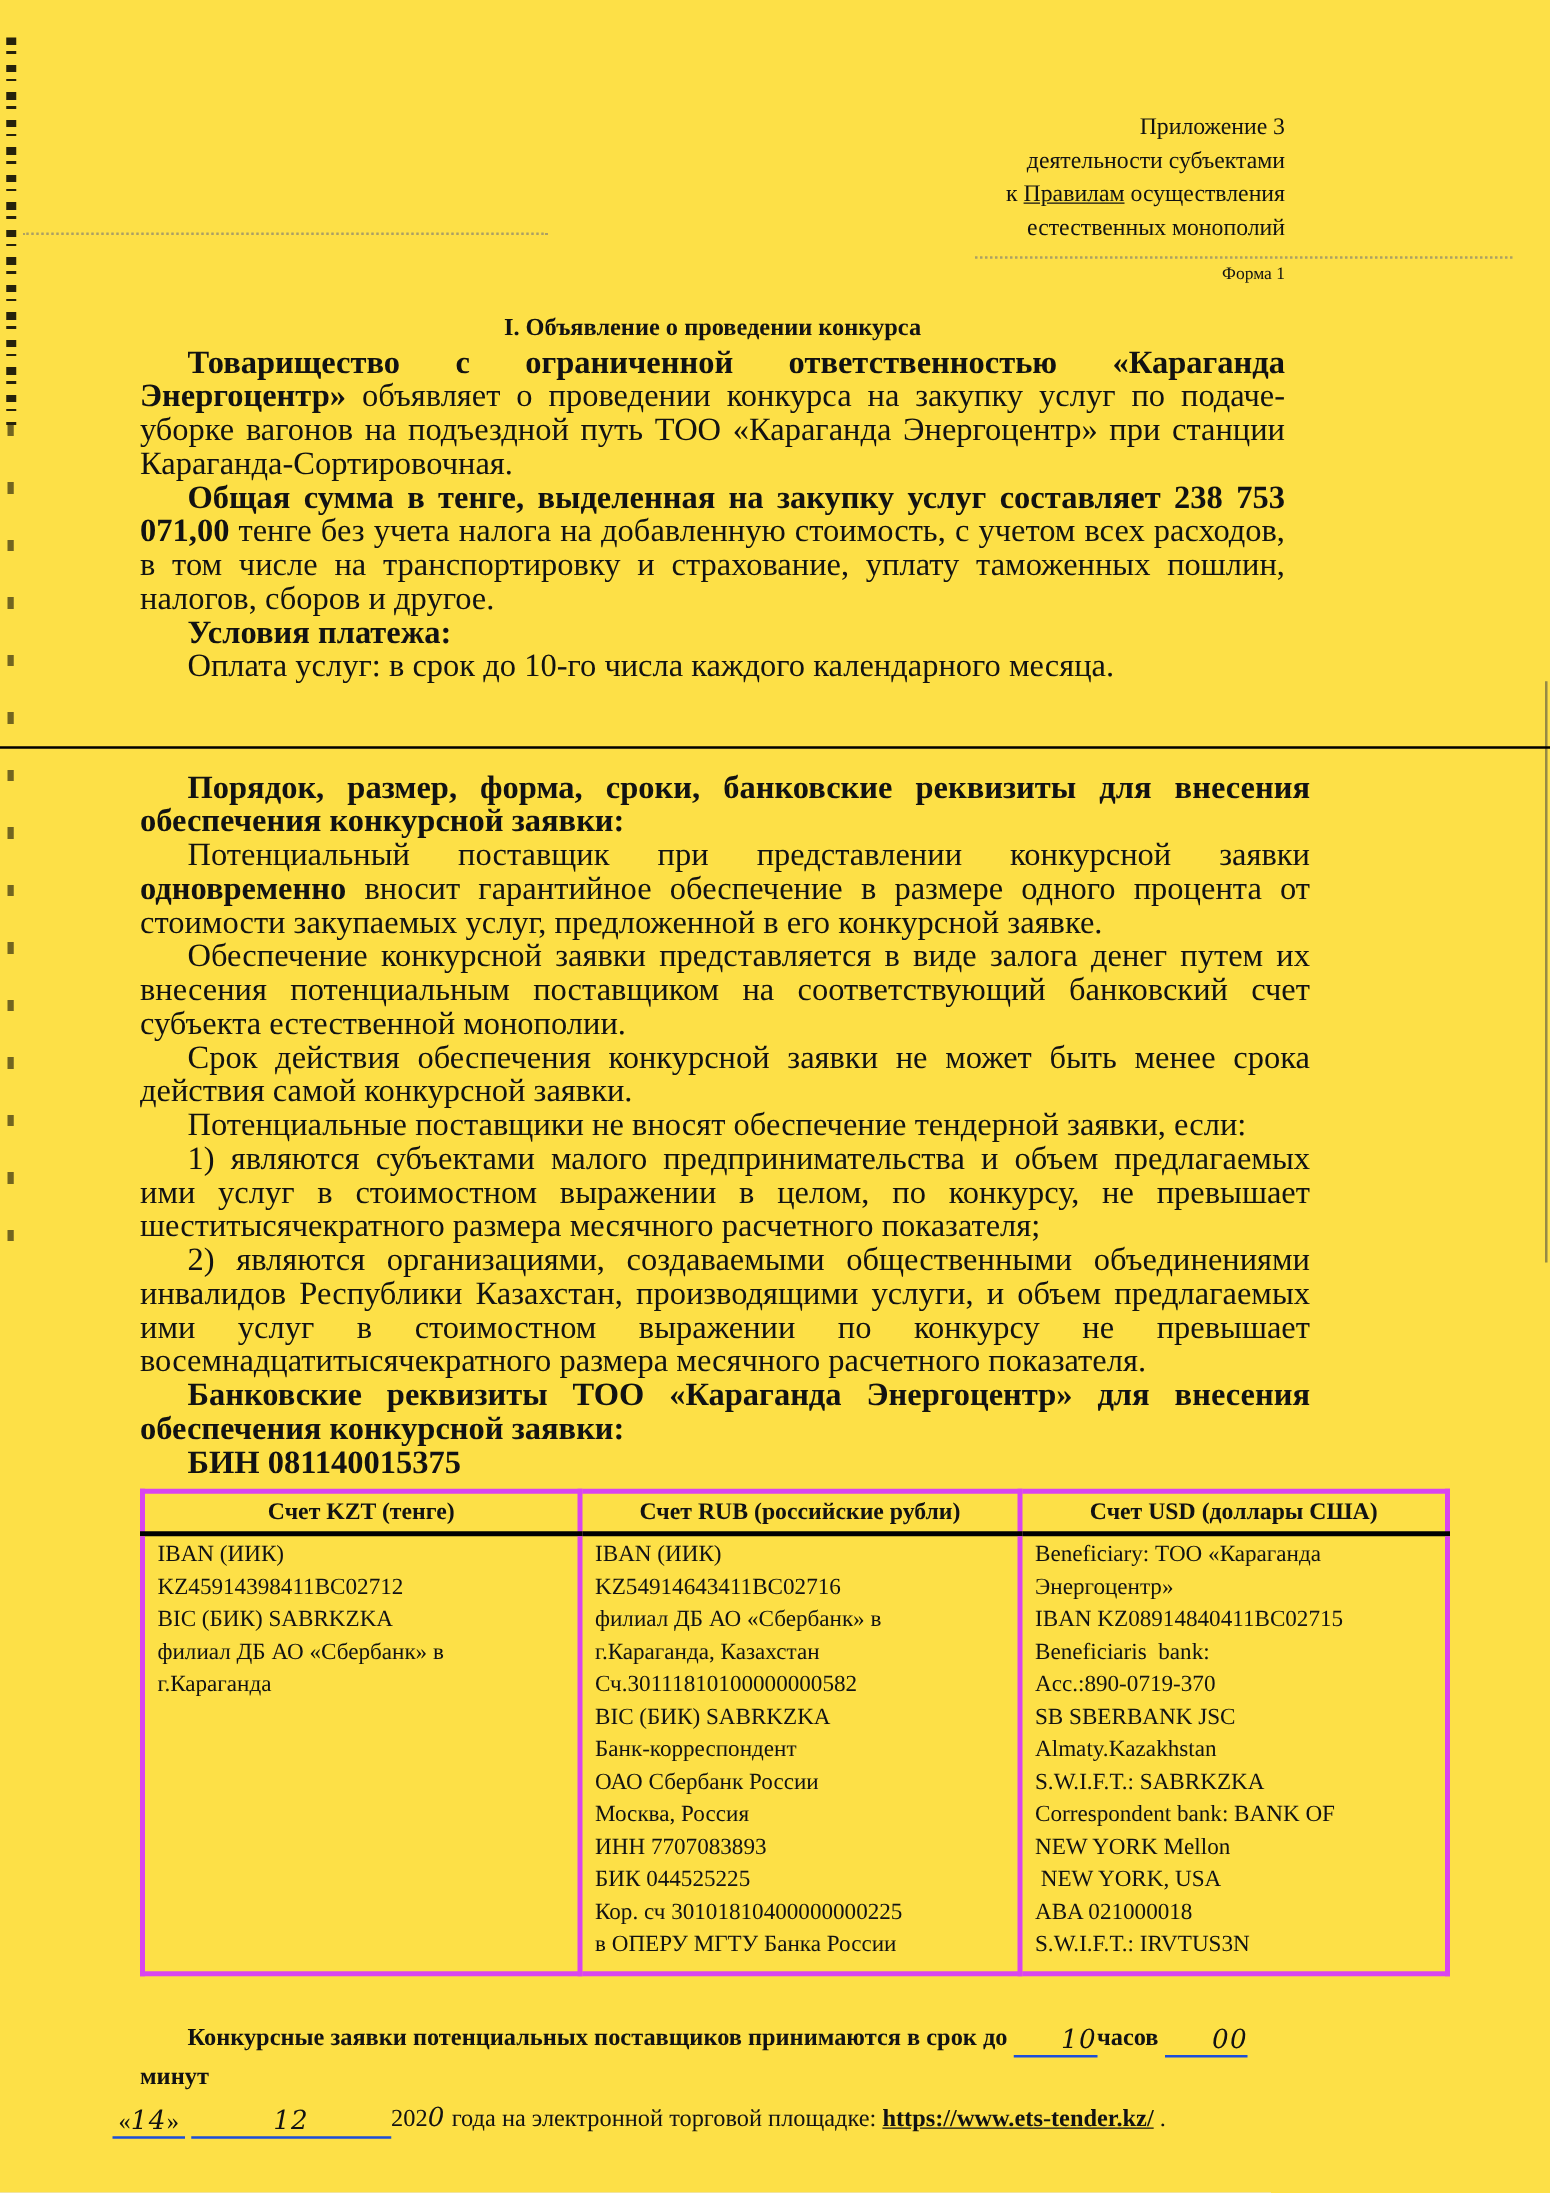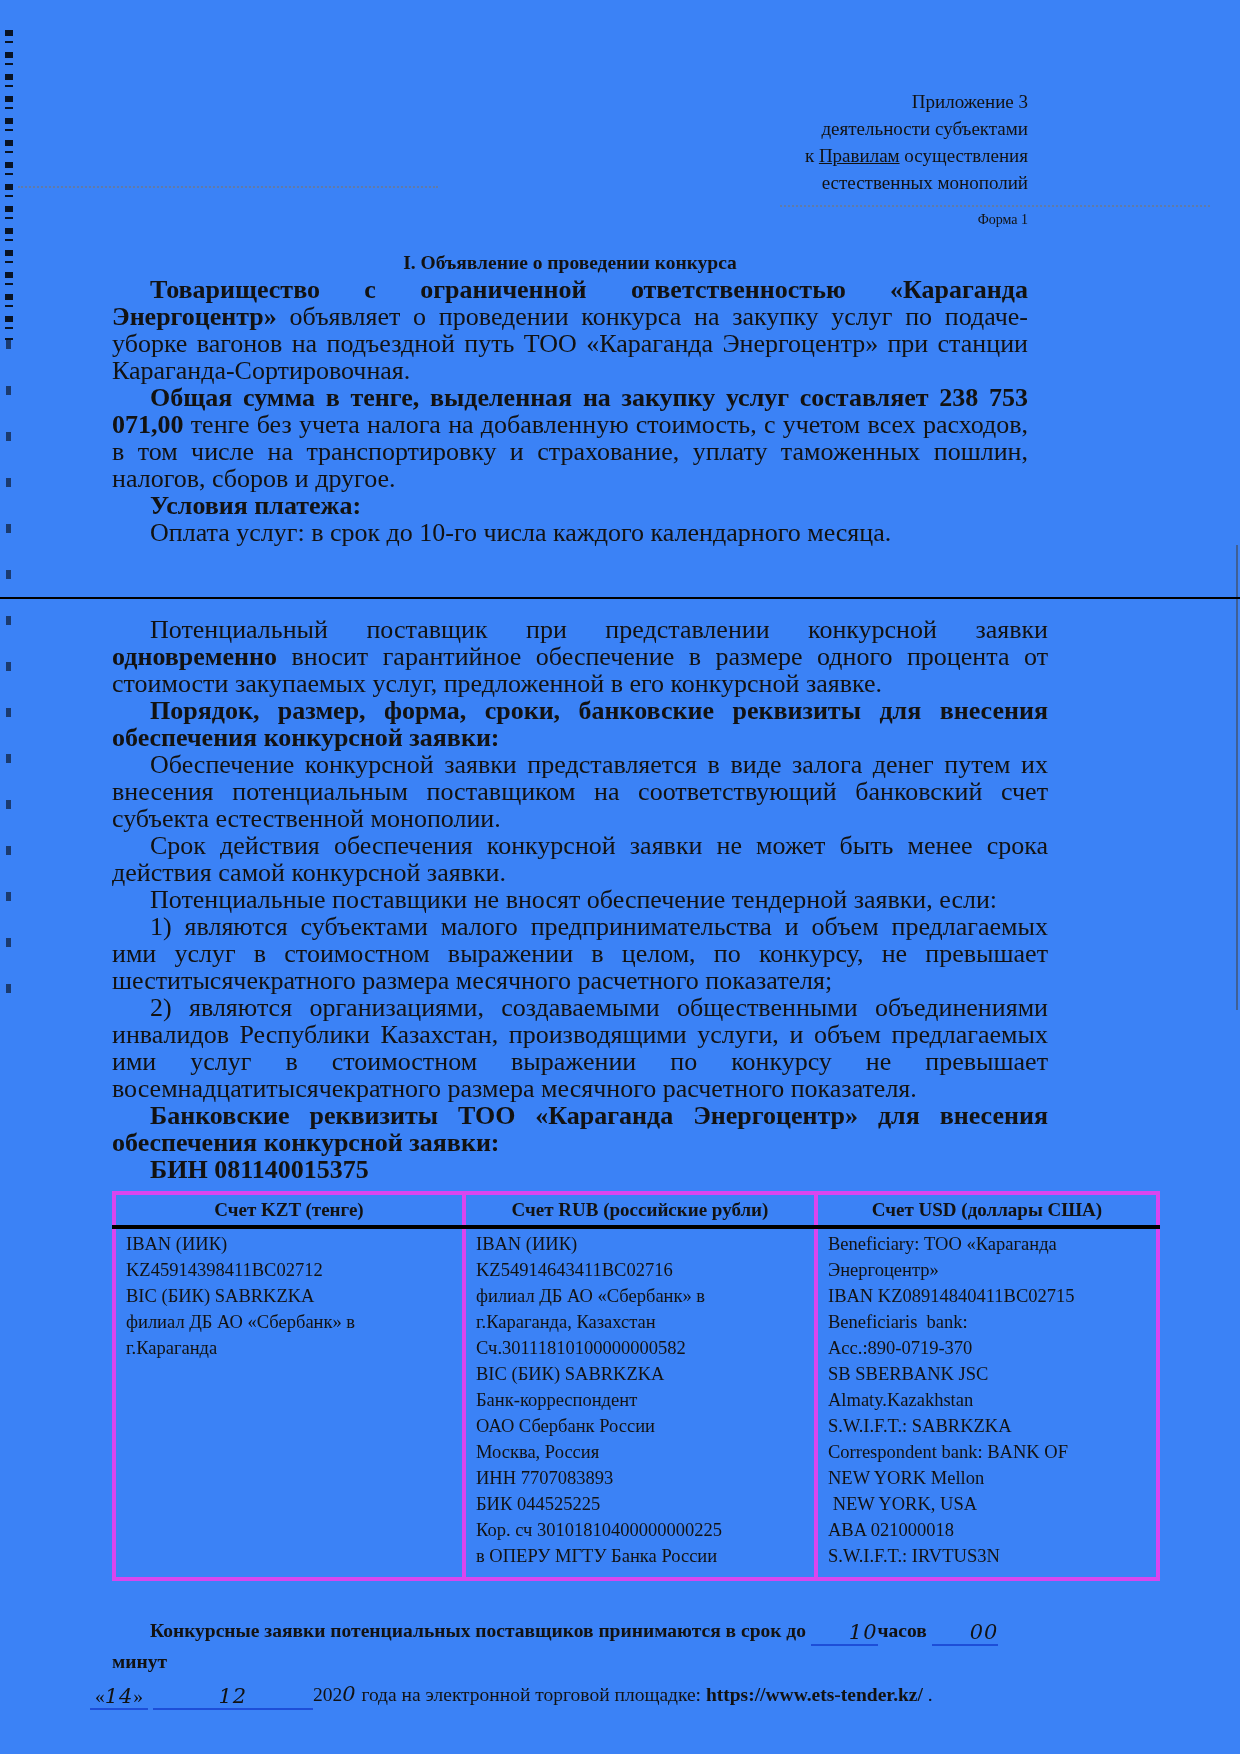--- a/index.html
+++ b/index.html
@@ -1,20 +1,20 @@
 <!DOCTYPE html>
 <html lang="ru"><head>
 <meta charset="utf-8">
 <style>
   html,body { margin:0; padding:0; background:#e8e8e8; }
   .page {
     position:relative;
     width:1240px; height:1754px;
     margin:0 auto;
-    background:#3b82f6;
+    background:#fde047;
     color:#121212;
     font-family:"Liberation Serif","DejaVu Serif",serif;
     box-sizing:border-box;
     padding:88px 212px 0 112px;
     overflow:hidden;
   }
   
   .edge-noise-top {
     position:absolute; left:5px; top:30px; width:8px; height:310px;
     background:repeating-linear-gradient(to bottom,#000 0 6px, transparent 6px 11px, #000 11px 13px, transparent 13px 22px);
@@ -77,21 +77,21 @@
     display:inline-block; border-bottom:2px solid #1d4ed8;
     text-align:center; vertical-align:bottom; line-height:22px;
   }
   .hw {
     font-style:italic; font-family:"DejaVu Serif",serif;
     font-size:21px; letter-spacing:1px;
   }
   .blank-hours, .blank-minutes { min-width:36px; }
   .blank-day { min-width:58px; }
   .blank-month { min-width:160px; }
-  .url-link { font-weight:bold; color:#121212; }
+  .url-link { font-weight:bold; text-decoration:underline; color:#121212; }
 </style>
 </head>
 <body>
 
 <div class="page">
 
   <div class="edge-noise-top"></div>
   <div class="edge-noise-bottom"></div>
   <div class="dotted-artifact-left"></div>
   <div class="dotted-artifact-right"></div>
@@ -110,22 +110,22 @@
   <div class="doc-title">I. Объявление о проведении конкурса</div>
 
   <p class="para mt14"><span class="b">Товарищество с ограниченной ответственностью «Караганда Энергоцентр»</span><span> объявляет о проведении конкурса на закупку услуг  по подаче-уборке вагонов на подъездной путь ТОО «Караганда Энергоцентр» при станции Караганда-Сортировочная.</span></p>
 
   <p class="para mt18"><span class="b">Общая сумма в тенге, выделенная на закупку  услуг составляет 238 753 071,00</span><span> тенге   без учета налога на добавленную стоимость, с учетом всех расходов, в том числе на транспортировку и страхование, уплату таможенных пошлин, налогов, сборов и другое.</span></p>
 
   <p class="para mt18 b">Условия платежа:</p>
   <p class="para noindent">Оплата услуг:  в срок до 10-го числа каждого календарного месяца.</p>
 
   <div class="lower mt70">
+    <p class="para b">Порядок, размер, форма, сроки, банковские реквизиты для внесения обеспечения конкурсной заявки:</p>
     <p class="para"><span>Потенциальный поставщик при представлении конкурсной заявки </span><span class="b">одновременно</span><span> вносит гарантийное обеспечение в размере одного процента от стоимости закупаемых услуг, предложенной в его конкурсной заявке.</span></p>
-    <p class="para b">Порядок, размер, форма, сроки, банковские реквизиты для внесения обеспечения конкурсной заявки:</p>
     <p class="para">Обеспечение конкурсной заявки представляется в виде  залога денег путем их внесения потенциальным поставщиком на соответствующий банковский счет субъекта естественной монополии.</p>
     <p class="para">Срок действия обеспечения  конкурсной заявки  не может быть менее срока действия самой  конкурсной заявки.</p>
     <p class="para">Потенциальные поставщики не вносят обеспечение тендерной заявки, если:</p>
     <p class="para">1) являются субъектами малого предпринимательства и объем предлагаемых ими услуг в стоимостном выражении в целом, по конкурсу,  не превышает шеститысячекратного размера месячного расчетного показателя;</p>
     <p class="para">2) являются организациями, создаваемыми общественными объединениями инвалидов Республики Казахстан, производящими  услуги, и объем предлагаемых ими услуг в стоимостном выражении по конкурсу не превышает восемнадцатитысячекратного размера месячного расчетного показателя.</p>
 
     <p class="para b mt18">Банковские реквизиты ТОО «Караганда Энергоцентр» для внесения обеспечения конкурсной заявки:</p>
     <p class="para b">БИН 081140015375</p>
 
     <table class="bank-table">

